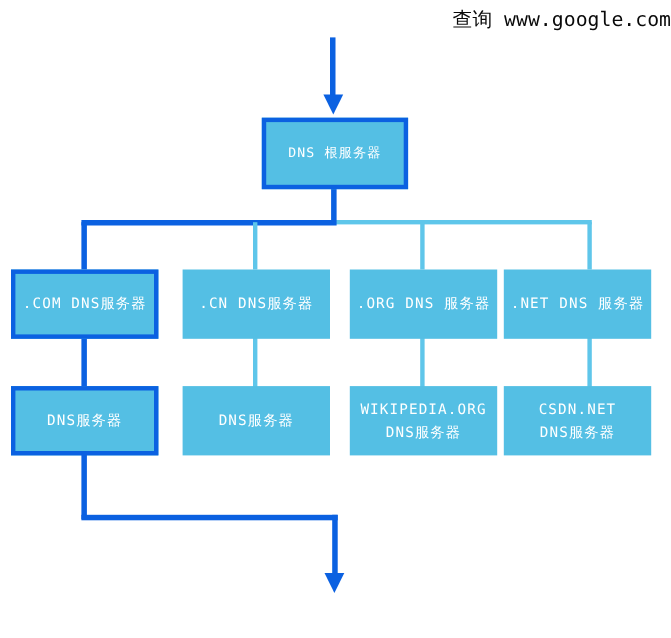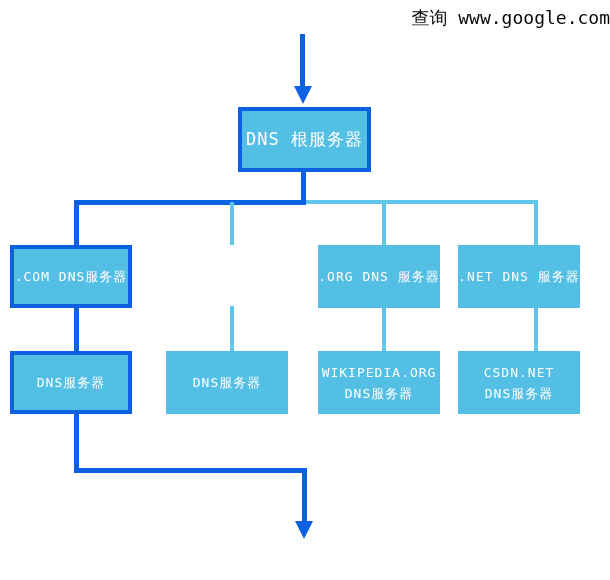--- a/index.html
+++ b/index.html
@@ -48,21 +48,21 @@
     position: absolute;
     width: 0;
     height: 0;
     border-left: 9px solid transparent;
     border-right: 9px solid transparent;
     border-top: 18px solid var(--dark-blue, #0b61e1);
   }
   .node {
     position: absolute;
     box-sizing: border-box;
-    width: 122px;
+    width: 134px;
     height: 63px;
     background: var(--box-fill, #54bfe4);
     color: var(--text-white, #ffffff);
     display: flex;
     flex-direction: column;
     align-items: center;
     justify-content: center;
     text-align: center;
     font-size: 13px;
     letter-spacing: 1px;
@@ -70,21 +70,21 @@
     white-space: pre;
   }
   .node.hl {
     border: 4px solid var(--dark-blue, #0b61e1);
   }
   .node.root {
     left: 238px;
     top: 107px;
     width: 133px;
     height: 65px;
-    font-size: 17px;
+    font-size: 12px;
     align-items: center;
   }
   .row2 { top: 245px; }
   .row3 { top: 351px; }
   .col1 { left: 10px; }
   .col2 { left: 166px; }
   .col3 { left: 318px; text-align: right; }
   .col4 { left: 458px; }
 </style>
 </head>
@@ -112,20 +112,23 @@
   <div class="line light" style="left:382px; top:306px; width:4px; height:46px;"></div>
   <div class="line light" style="left:534px; top:306px; width:4px; height:46px;"></div>
 
   <div class="node root hl">
     <span>DNS 根服务器</span>
   </div>
 
   <div class="node row2 col1 hl">
     <span>.COM DNS服务器</span>
   </div>
+  <div class="node row2 col2">
+    <span>.CN DNS服务器</span>
+  </div>
   <div class="node row2 col3">
     <span>.ORG DNS 服务器</span>
   </div>
   <div class="node row2 col4">
     <span>.NET DNS 服务器</span>
   </div>
 
   <div class="node row3 col1 hl">
     <span>DNS服务器</span>
   </div>

